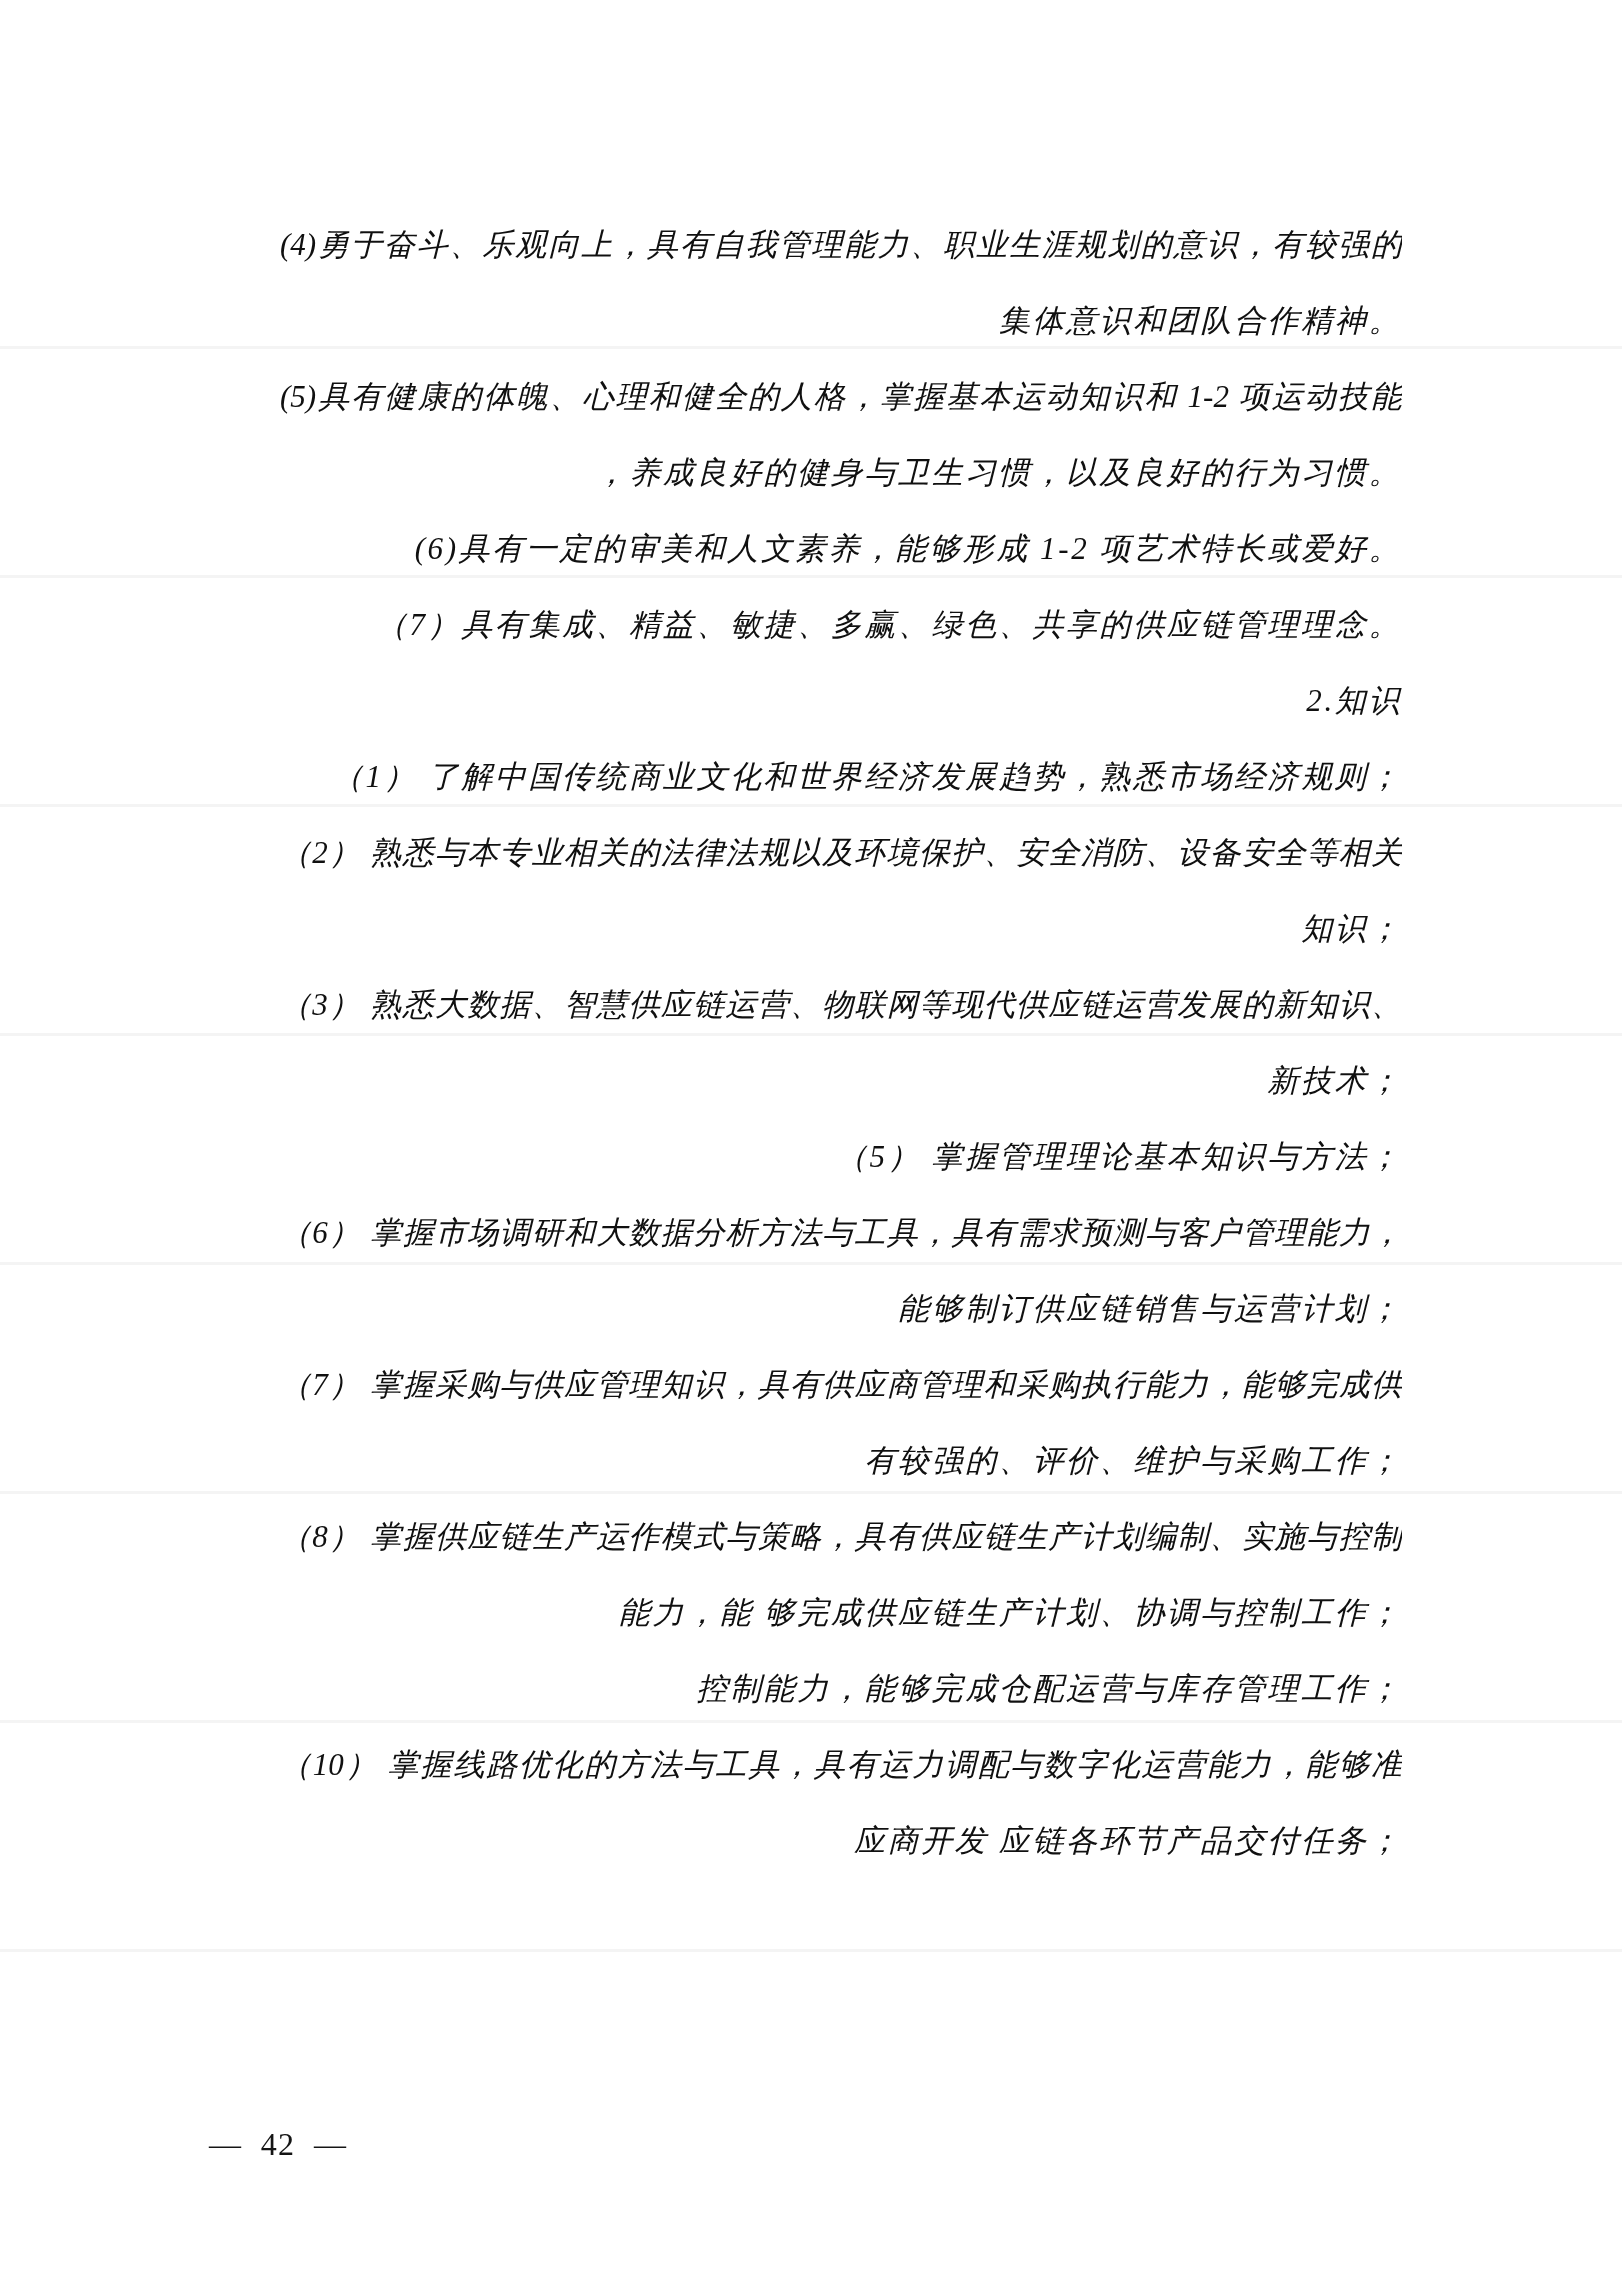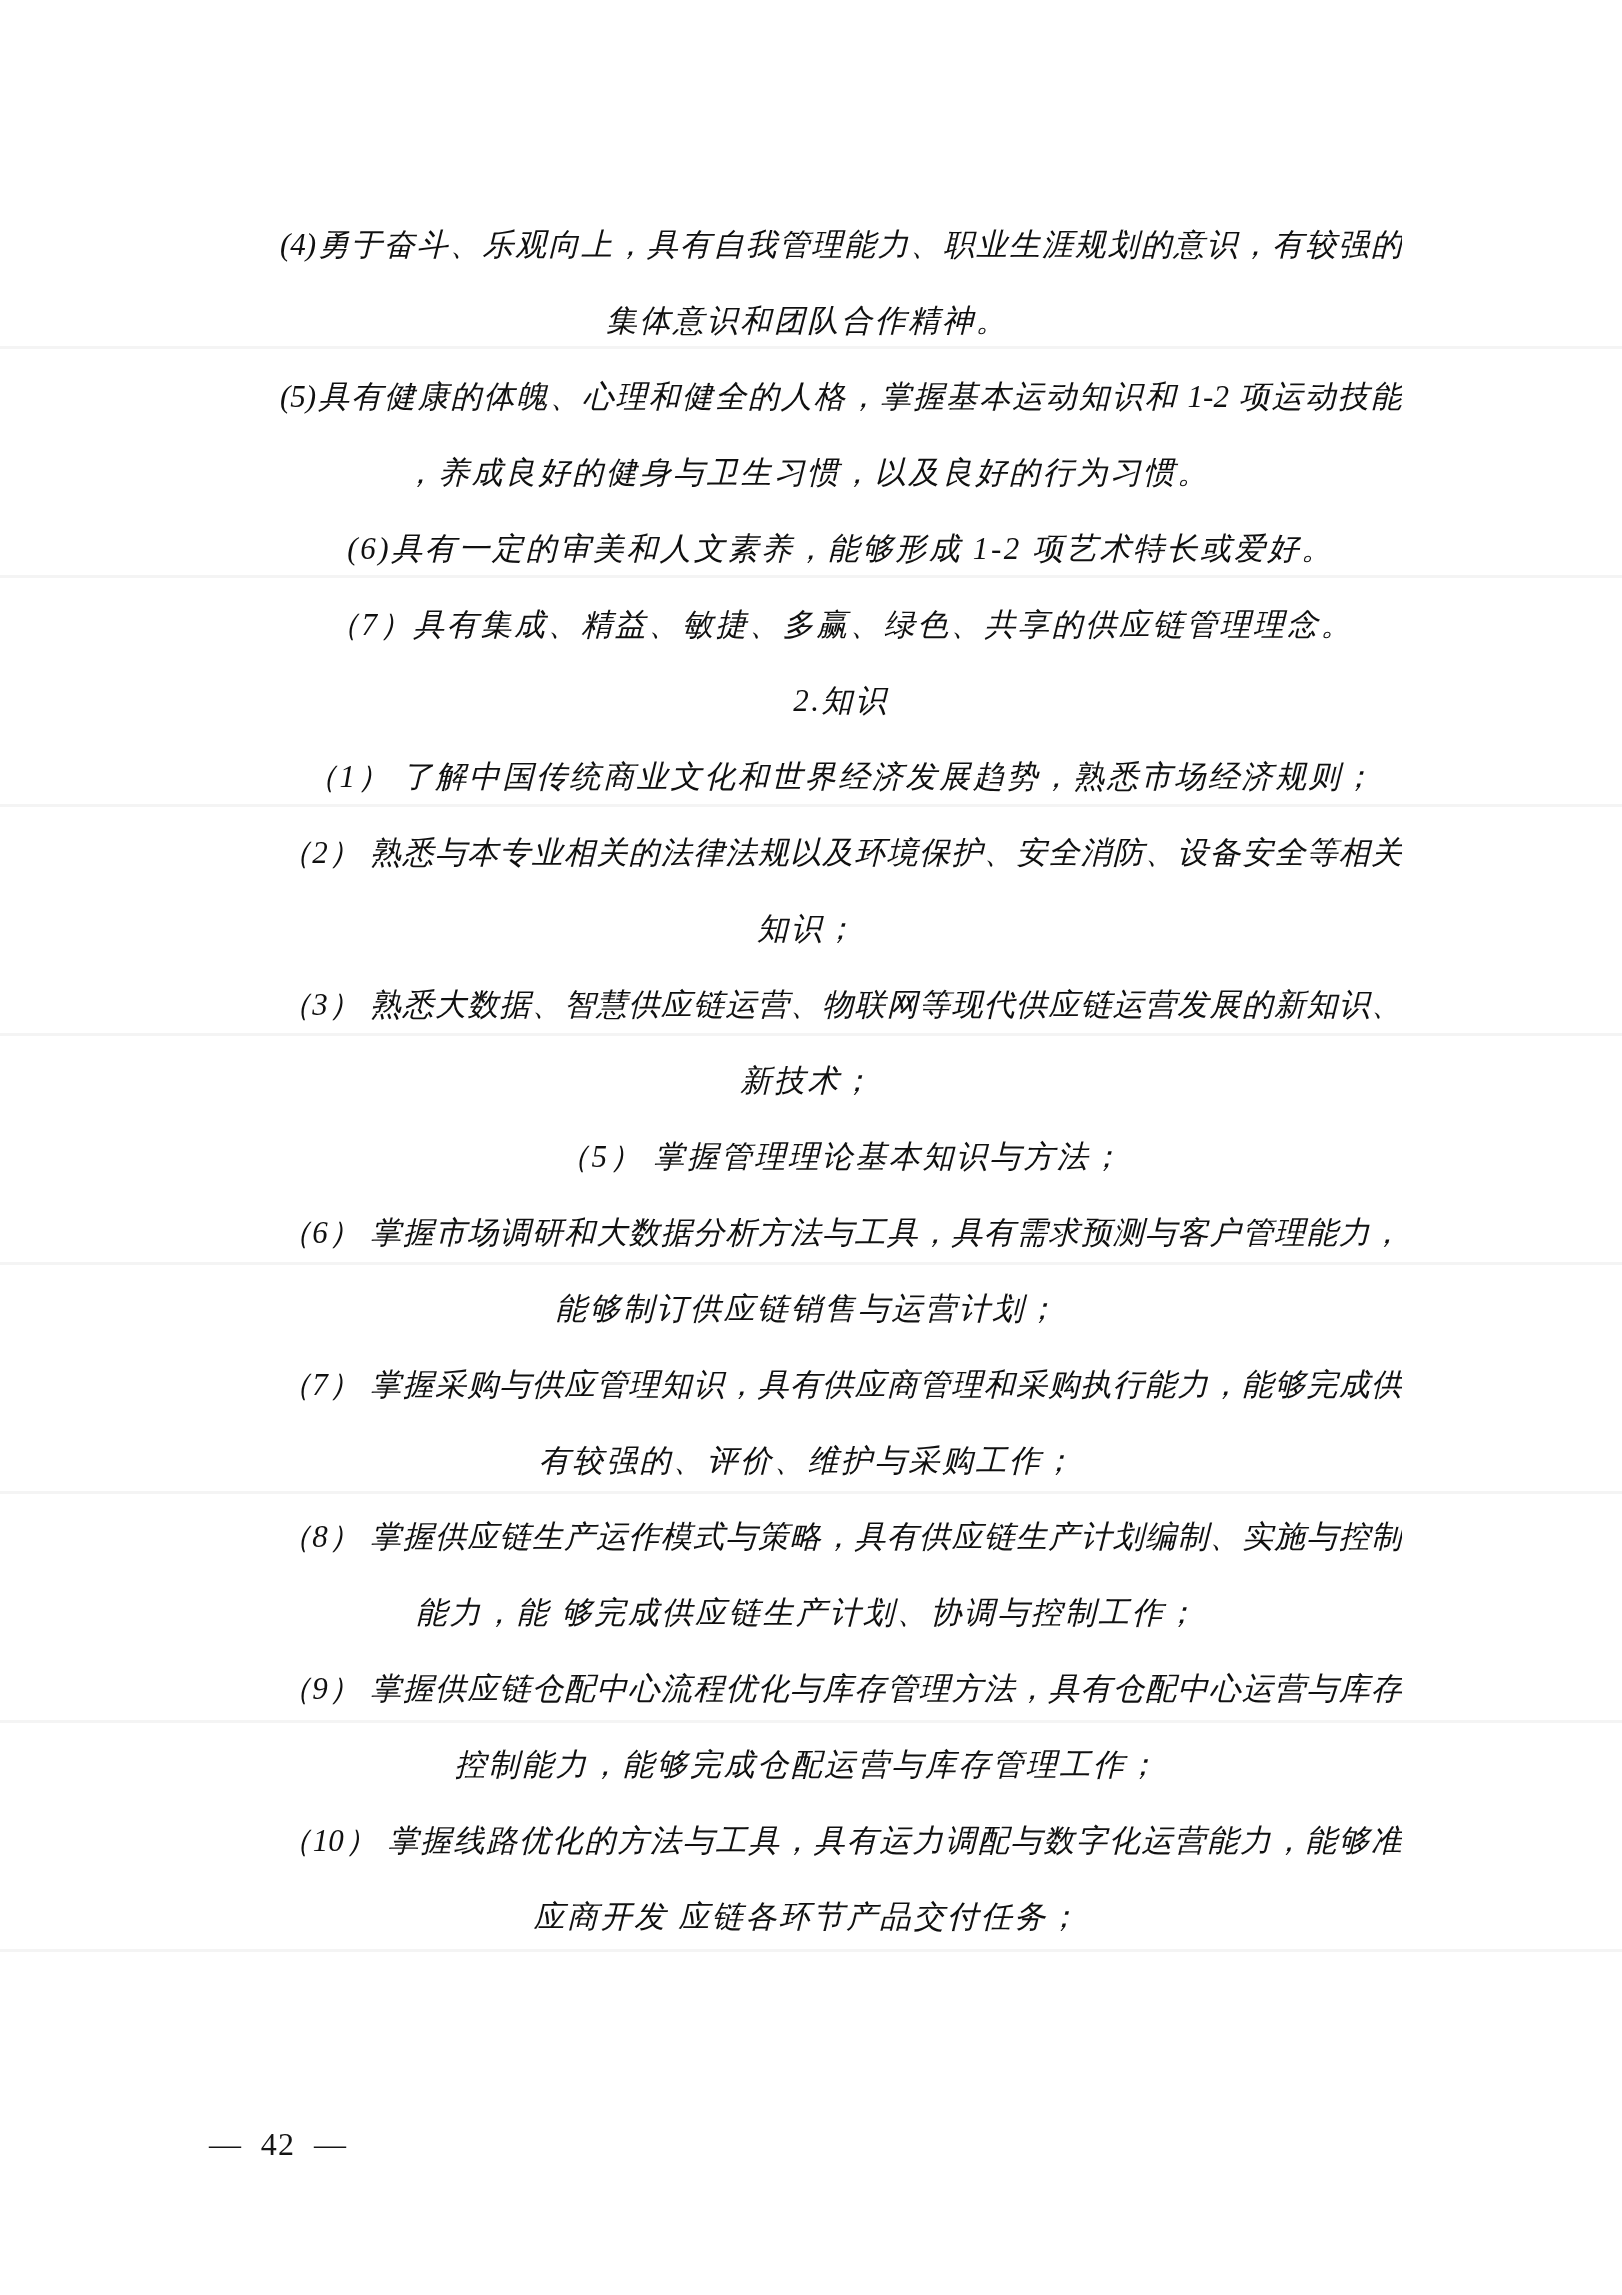--- a/index.html
+++ b/index.html
@@ -31,21 +31,21 @@
     width: 1189px;
     font-style: italic;
   }
   .line {
     font-size: 31px;
     line-height: 76px;
     height: 76px;
     overflow: hidden;
     white-space: pre-wrap;
     letter-spacing: 2.6px;
-    text-align: center;
+    text-align: right;
   }
   .line.indent {
     text-indent: 67px;
   }
   .line.fill {
     letter-spacing: 0;
     text-align: justify;
     text-align-last: justify;
     text-justify: inter-character;
   }
@@ -87,21 +87,20 @@
       <div class="line">知识；</div>
       <div class="line indent fill">（3） 熟悉大数据、智慧供应链运营、物联网等现代供应链运营发展的新知识、</div>
       <div class="line">新技术；</div>
       <div class="line indent">（5） 掌握管理理论基本知识与方法；</div>
       <div class="line indent fill">（6） 掌握市场调研和大数据分析方法与工具，具有需求预测与客户管理能力，</div>
       <div class="line">能够制订供应链销售与运营计划；</div>
       <div class="line indent fill">（7） 掌握采购与供应管理知识，具有供应商管理和采购执行能力，能够完成供</div>
       <div class="line">有较强的、评价、维护与采购工作；</div>
       <div class="line indent fill">（8） 掌握供应链生产运作模式与策略，具有供应链生产计划编制、实施与控制</div>
       <div class="line">能力，能 够完成供应链生产计划、协调与控制工作；</div>
-      <div class="line indent fill">（9） 掌握供应链仓配中心流程优化与库存管理方法，具有仓配中心运营与库存</div>
       <div class="line">控制能力，能够完成仓配运营与库存管理工作；</div>
       <div class="line indent fill">（10） 掌握线路优化的方法与工具，具有运力调配与数字化运营能力，能够准</div>
       <div class="line">应商开发 应链各环节产品交付任务；</div>
     </div>
 
   <div class="page-num">— 42 —</div>
 </div>
 
 
 </body></html>

